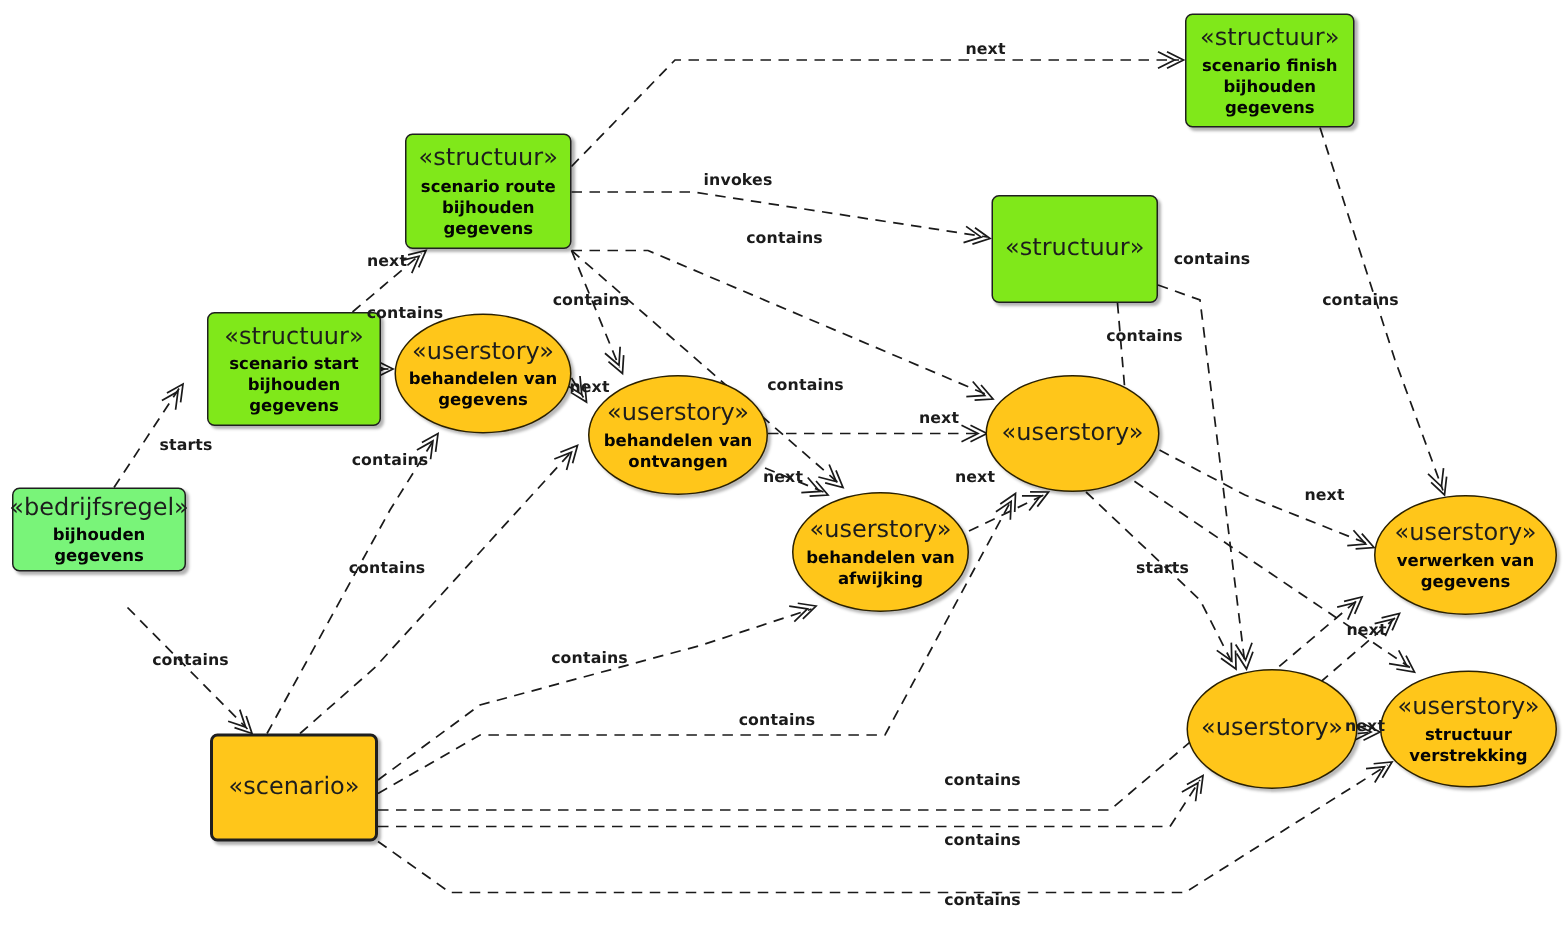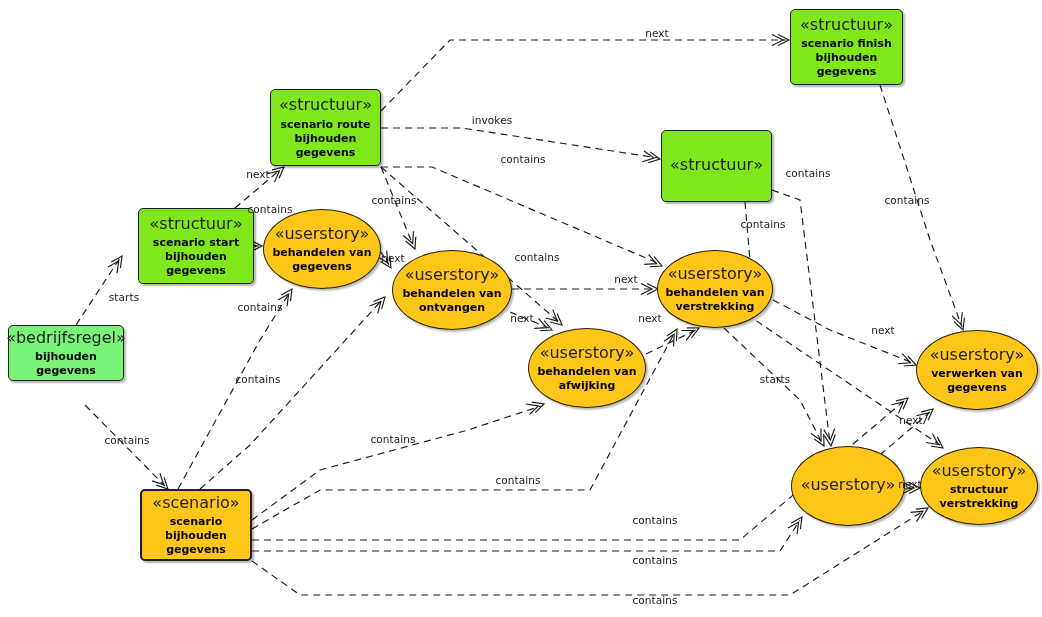--- a/index.html
+++ b/index.html
@@ -38,20 +38,21 @@
     stroke-width: 1.15;
   }
   .edge-label {
     position: absolute;
     font-size: 10.5px;
     color: #1b1b1b;
     white-space: nowrap;
     transform: translate(-50%, -50%);
     letter-spacing: 0.1px;
     background: transparent;
+    font-weight: bold;
   }
   
   .node {
     position: absolute;
     box-sizing: border-box;
     display: flex;
     flex-direction: column;
     align-items: center;
     justify-content: center;
     text-align: center;
@@ -159,37 +160,35 @@
       </div>
       <div class="node box" style="left: 790px; top: 9px; width: 113px; height: 76px; background: rgb(128, 232, 26);">
         <div class="stereo">«structuur»</div>
         <div class="label">scenario finish bijhouden gegevens</div>
       </div>
       <div class="node box" style="left: 661px; top: 130px; width: 111px; height: 72px; background: rgb(128, 232, 26);">
         <div class="stereo">«structuur»</div>
       </div>
       <div class="node box thick" style="left: 140px; top: 489px; width: 112px; height: 72px; background: rgb(255, 198, 26);">
         <div class="stereo">«scenario»</div>
-        <div class="label">scenario bijhouden gegevens</div>
       </div>
       <div class="node ellipse" style="left: 263px; top: 209px; width: 118px; height: 80px; background: rgb(255, 198, 26);">
         <div class="stereo">«userstory»</div>
         <div class="label">behandelen van gegevens</div>
       </div>
       <div class="node ellipse" style="left: 392px; top: 250px; width: 120px; height: 80px; background: rgb(255, 198, 26);">
         <div class="stereo">«userstory»</div>
         <div class="label">behandelen van ontvangen</div>
       </div>
       <div class="node ellipse" style="left: 528px; top: 328px; width: 118px; height: 80px; background: rgb(255, 198, 26);">
         <div class="stereo">«userstory»</div>
         <div class="label">behandelen van afwijking</div>
       </div>
       <div class="node ellipse" style="left: 657px; top: 250px; width: 116px; height: 78px; background: rgb(255, 198, 26);">
         <div class="stereo">«userstory»</div>
-        <div class="label">behandelen van verstrekking</div>
       </div>
       <div class="node ellipse" style="left: 916px; top: 330px; width: 122px; height: 80px; background: rgb(255, 198, 26);">
         <div class="stereo">«userstory»</div>
         <div class="label">verwerken van gegevens</div>
       </div>
       <div class="node ellipse" style="left: 791px; top: 446px; width: 114px; height: 80px; background: rgb(255, 198, 26);">
         <div class="stereo">«userstory»</div>
       </div>
       <div class="node ellipse" style="left: 920px; top: 447px; width: 118px; height: 78px; background: rgb(255, 198, 26);">
         <div class="stereo">«userstory»</div>

